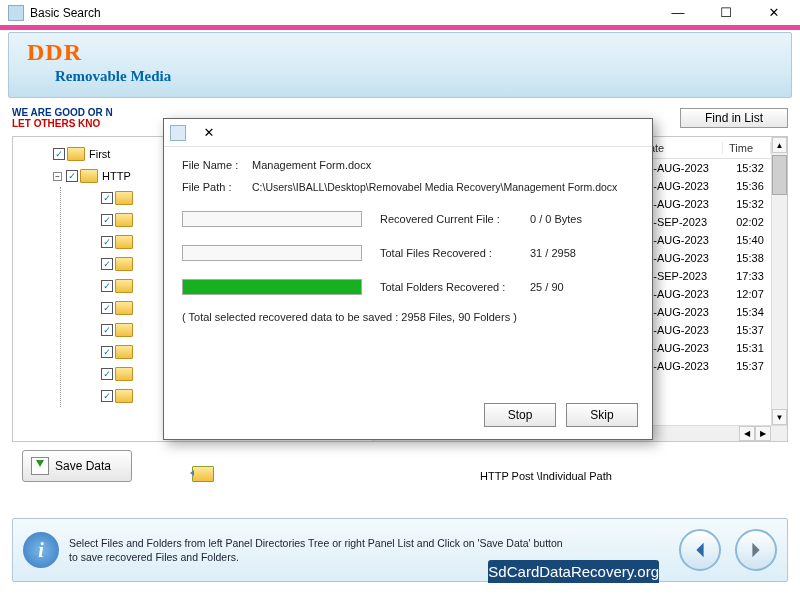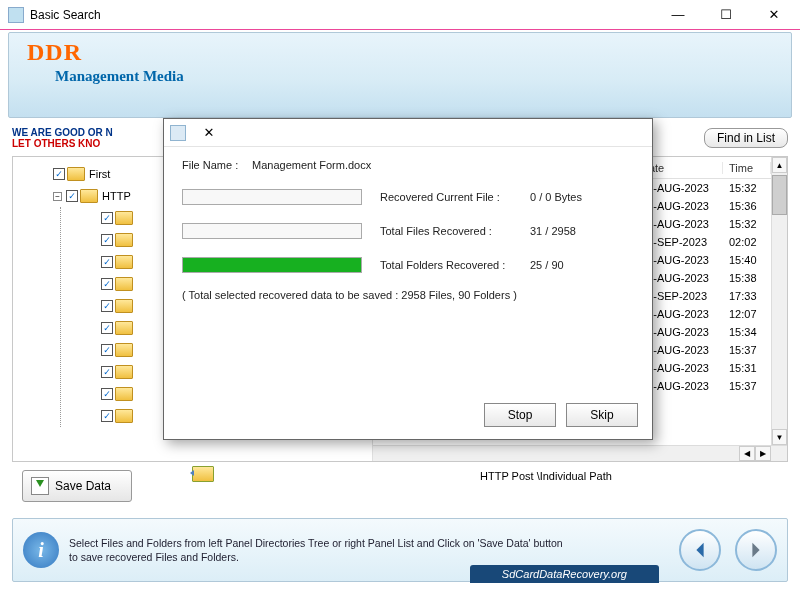--- a/index.html
+++ b/index.html
@@ -1,69 +1,69 @@
 <!DOCTYPE html>
 <html><head>
 <meta charset="utf-8">
 <style>
 * { box-sizing: border-box; margin: 0; padding: 0; font-family: 'Segoe UI', Tahoma, sans-serif; }
 body { width: 800px; height: 600px; background: #fff; overflow: hidden; position: relative; }
 
-.titlebar { height: 30px; background: #fff; border-bottom: 1px solid #ec4899; display: flex; align-items: center; padding: 0 8px; }
+.titlebar { height: 30px; background: #fff; border-bottom: 5px solid #ec4899; display: flex; align-items: center; padding: 0 8px; }
 .titlebar-icon { width: 16px; height: 16px; background: #c0e0f0; border: 1px solid #88aacc; margin-right: 6px; }
 .titlebar-text { font-size: 12px; flex: 1; }
 .titlebar-btns { display: flex; gap: 12px; }
 .tb-btn { width: 36px; height: 24px; display: flex; align-items: center; justify-content: center; font-size: 13px; cursor: default; }
 
-.banner { height: 86px; margin: 2px 8px 0 8px; border: 1px solid #b0c8d8; background: linear-gradient(#e8f4fb, #d8ecf6  55%, #c4e0f0); border-radius: 2px; position: relative; padding: 6px 18px; }
+.banner { height: 66px; margin: 2px 8px 0 8px; border: 1px solid #b0c8d8; background: linear-gradient(#e8f4fb, #d8ecf6  55%, #c4e0f0); border-radius: 2px; position: relative; padding: 6px 18px; }
 .banner .logo1 { font-family: Georgia, serif; font-size: 24px; font-weight: bold; color: #ff6600; letter-spacing: 1px; }
 .banner .logo2 { font-family: Georgia, serif; font-size: 15px; font-weight: bold; color: #0066aa; margin-top: 2px; margin-left: 28px; }
 
 .topbar { height: 28px; margin: 6px 12px 0 12px; display: flex; align-items: center; }
 .slogan { font-family: 'Courier New', monospace; font-size: 10px; font-weight: bold; line-height: 1.1; }
 .slogan .l1 { color: #003388; text-align: center; }
 .slogan .l2 { color: #cc0000; }
-.findbtn { margin-left: auto; padding: 2px 12px; font-size: 12px; background: linear-gradient(#fff,#e8e8e8); border: 1px solid #999; border-radius: 8px; }
+.findbtn { margin-left: auto; padding: 2px 24px; font-size: 12px; background: linear-gradient(#fff,#e8e8e8); border: 1px solid #999; border-radius: 0; }
 
 .main { margin: 4px 12px 0 12px; height: 306px; border: 1px solid #c8c8c8; background: #fff; display: flex; position: relative; }
 .tree { width: 360px; padding-top: 6px; overflow: hidden; border-right: 1px solid #e0e0e0; }
 .tree-row { display: flex; align-items: center; height: 22px; font-size: 11px; padding-left: 40px; position: relative; }
 .tree-row.lvl1 { padding-left: 40px; }
 .tree-row .box { width: 9px; height: 9px; border: 1px solid #888; display: inline-flex; align-items: center; justify-content: center; font-size: 8px; margin-right: 4px; }
 .tree-row .chk { width: 12px; height: 12px; border: 1px solid #555; background: #fff; display: inline-flex; align-items: center; justify-content: center; font-size: 9px; color: #0066cc; margin-right: 2px; }
 .tree-row .fold { width: 18px; height: 14px; background: linear-gradient(#ffe89a,#f0c040); border: 1px solid #c09020; border-radius: 1px; margin-right: 4px; }
 .tree .vline { border-left: 1px dotted #999; margin-left: 47px; }
 
 .grid { flex: 1; position: relative; }
 .grid-head { display: flex; background: #fff; border-bottom: 1px solid #e0e0e0; height: 22px; align-items: center; font-size: 11px; font-weight: normal; color: #333; padding-right: 16px; }
 .grid-head .gh { padding-left: 6px; border-right: 1px solid #e8e8e8; }
 .gh.date { width: 88px; } .gh.time { width: 48px; }
 .grid-body { font-size: 11px; }
 .grid-body .gr { display: flex; height: 18px; align-items: center; padding-right: 16px; }
-.grid-body .gc.date { width: 88px; padding-left: 6px; } .grid-body .gc.time { width: 48px; padding-left: 6px; }
+.grid-body .gc.date { width: 88px; padding-left: 6px; } .grid-body .gc.time { width: 48px; padding-left: 6px; text-align: center; }
 .scrollbar { position: absolute; right: 0; top: 0; bottom: 0; width: 16px; background: #f0f0f0; border-left: 1px solid #dcdcdc; }
 .sb-up, .sb-down { height: 16px; background: #f7f7f7; border: 1px solid #ccc; display:flex;align-items:center;justify-content:center;font-size:8px; }
 .sb-thumb { height: 40px; background: #cfcfcf; border: 1px solid #aaa; margin-top: 2px; }
 .hscroll { position: absolute; right: 0; left: 0; bottom: 0; height: 16px; background: #f0f0f0; border-top: 1px solid #dcdcdc; display:flex; justify-content:flex-end; padding-right:16px; }
 .hscroll .hsa { width: 16px; background:#f7f7f7;border:1px solid #ccc;display:flex;align-items:center;justify-content:center;font-size:8px; }
 
 .savebtn-wrap { margin: 8px 0 0 22px; }
 .savebtn { width: 110px; height: 32px; background: linear-gradient(#fff,#e6e6e6); border: 1px solid #999; border-radius: 3px; display:flex; align-items:center; gap:6px; padding:0 8px; font-size:12px; }
 .savebtn .dl-ic { width:18px; height:18px; background: #fff; border:1px solid #888; position:relative; }
 .savebtn .dl-ic::after { content:''; position:absolute; left:4px; top:2px; width:0;height:0;border-left:4px solid transparent;border-right:4px solid transparent;border-top:7px solid #2a9020; }
 
 .smallfold { position:absolute; left:192px; top:466px; width:22px;height:16px; background:linear-gradient(#ffe89a,#f0c040);border:1px solid #88a030;border-radius:1px; }
 .smallfold::before{content:'';position:absolute;left:-3px;top:3px;width:0;height:0;border-top:3px solid transparent;border-bottom:3px solid transparent;border-right:4px solid #5080c0;}
 
 .pathline { position:absolute; left:480px; top:470px; font-size:11px; }
 
 .footer { position:absolute; left:12px; right:12px; bottom:18px; height:64px; border:1px solid #b0c8d8; background: linear-gradient(#f4fafd,#dceef7); border-radius:2px; display:flex; align-items:center; padding:0 10px; gap:10px; }
 .info-ic { width:36px;height:36px;border-radius:18px;background:radial-gradient(#79b8e8,#3478c0);display:flex;align-items:center;justify-content:center;color:#fff;font-style:italic;font-family:Georgia;font-size:20px;font-weight:bold; }
 .footer-text { font-size:10.5px; color:#223; line-height:1.35; max-width:500px; }
-.brandpill { position:absolute; right:128px; bottom:-2px; background:#184878; color:#fff; font-size:11px; padding:3px 32px; border-radius:3px 3px 0 0; font-style:italic; }
+.brandpill { position:absolute; right:128px; bottom:-2px; background:#184878; color:#fff; font-size:15px; padding:3px 0; border-radius:3px 3px 0 0; }
 .navbtn { width:42px;height:42px;border-radius:21px;background:linear-gradient(#fff,#cfe4f2);border:2px solid #8cb8da;display:flex;align-items:center;justify-content:center; margin-left:4px; }
 .navbtn.left { margin-left:auto; }
 .navbtn svg{width:18px;height:18px;}
 
 
 .modal { position:absolute; left:163px; top:118px; width:490px; height:322px; background:#fff; border:1px solid #666; box-shadow:4px 4px 12px rgba(0,0,0,.35); }
 .modal-tb { height:28px; background:#fff; border-bottom:1px solid #e4e4e4; display:flex; align-items:center; padding:0 6px; }
 .modal-tb-ic { width:16px;height:16px;background:#dceaf5;border:1px solid #90b4d0;margin-right:6px; }
 .modal-tb-tx { font-size:12px; flex:1; }
 .modal-x { width:34px;height:22px;display:flex;align-items:center;justify-content:center;font-size:13px; }
@@ -87,21 +87,21 @@
   <div class="titlebar-text">Basic Search</div>
   <div class="titlebar-btns">
     <div class="tb-btn">—</div>
     <div class="tb-btn">☐</div>
     <div class="tb-btn">✕</div>
   </div>
 </div>
 
 <div class="banner">
   <div class="logo1">DDR</div>
-  <div class="logo2">Management Media</div>
+  <div class="logo2">Removable Media</div>
 </div>
 
 <div class="topbar">
   <div class="slogan">
     <div class="l1">WE ARE GOOD OR N</div>
     <div class="l2">LET OTHERS KNO</div>
   </div>
   <button class="findbtn">Find in List</button>
 </div>
 
@@ -271,20 +271,24 @@
 <div class="modal">
   <div class="modal-tb">
     <div class="modal-tb-ic"></div>
     <div class="modal-x">✕</div>
   </div>
   <div class="modal-body">
     <div class="mrow">
       <div class="mlbl">File Name  :</div>
       <div>Management Form.docx</div>
     </div>
+    <div class="mrow">
+      <div class="mlbl">File Path   :</div>
+      <div style="font-size:10.5px">C:\Users\IBALL\Desktop\Removabel Media Recovery\Management Form.docx</div>
+    </div>
 
     <div class="mrow2">
       <div class="pbar"></div>
       <div class="plbl">Recovered Current File :</div>
       <div class="pval">0 / 0 Bytes</div>
     </div>
     <div class="mrow2">
       <div class="pbar"></div>
       <div class="plbl">Total Files Recovered :</div>
       <div class="pval">31 / 2958</div>

